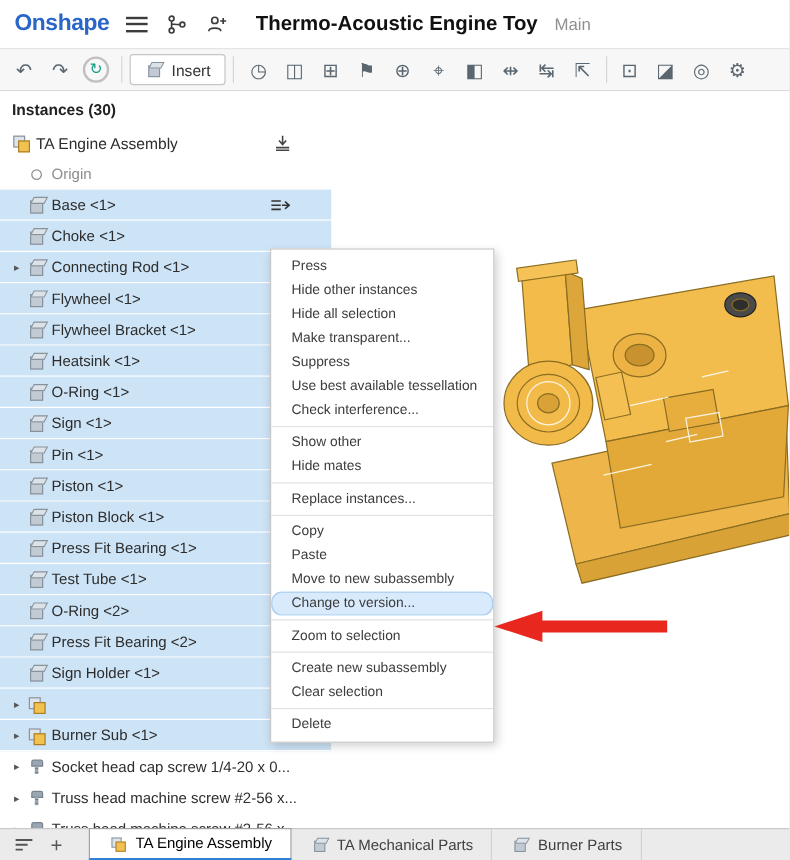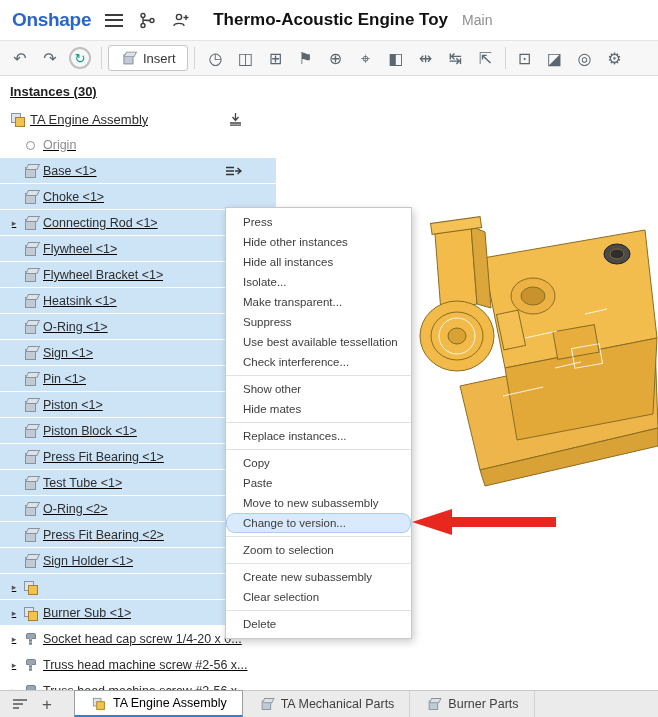--- a/index.html
+++ b/index.html
@@ -27,21 +27,21 @@
   .tb-sep { width:1px; height:22px; background:#d6d6d6; margin:0 4px; flex:0 0 auto; }
   .insert-btn { display:flex; align-items:center; gap:7px; background:#fff; border:1px solid #c6c6c6;
               border-radius:3px; height:26px; padding:0 11px; font-size:13px; color:#333; cursor:pointer; flex:0 0 auto; }
 
   
   .main { position:relative; height:614px; overflow:hidden; background:#fff; }
   .viewport { position:absolute; inset:0; background:#fff; }
   .model-svg { position:absolute; left:405px; top:140px; z-index:1; }
 
   
-  .panel { position:absolute; left:0; top:0; width:276px; z-index:10;text-decoration:underline; }
+  .panel { position:absolute; left:0; top:0; width:276px; z-index:10; }
   .panel-title { height:30px; display:flex; align-items:center; padding:0 10px; font-size:13px; font-weight:bold; color:#222; }
   .row { height:26px; display:flex; align-items:center; padding-left:6px; font-size:12.5px; color:#2d2d2d;
          white-space:nowrap; overflow:hidden; cursor:pointer; }
   .row.selected { background:#cde3f6; box-shadow: inset 0 -1px 0 #ffffff; }
   .row.root { padding-left:9px; font-size:13px; }
   .row.muted .label { color:#8d8d8d; }
   .chev { width:16px; flex:0 0 16px; text-align:center; font-size:9px; color:#555; }
   .icon { width:16px; height:16px; flex:0 0 16px; position:relative; display:inline-block; }
   .label { margin-left:5px; overflow:hidden; text-overflow:clip; }
   .mark { margin-left:auto; margin-right:34px; display:inline-flex; align-items:center; }
@@ -403,24 +403,21 @@
     </div>
 
     <div class="context-menu">
         <div class="menu-item">
     <span>Press</span>
   </div>
         <div class="menu-item">
     <span>Hide other instances</span>
   </div>
         <div class="menu-item">
-    <span>Hide all instances</span>
-  </div>
-        <div class="menu-item">
-    <span>Isolate...</span>
+    <span>Hide all selection</span>
   </div>
         <div class="menu-item">
     <span>Make transparent...</span>
   </div>
         <div class="menu-item">
     <span>Suppress</span>
   </div>
         <div class="menu-item">
     <span>Use best available tessellation</span>
   </div>

